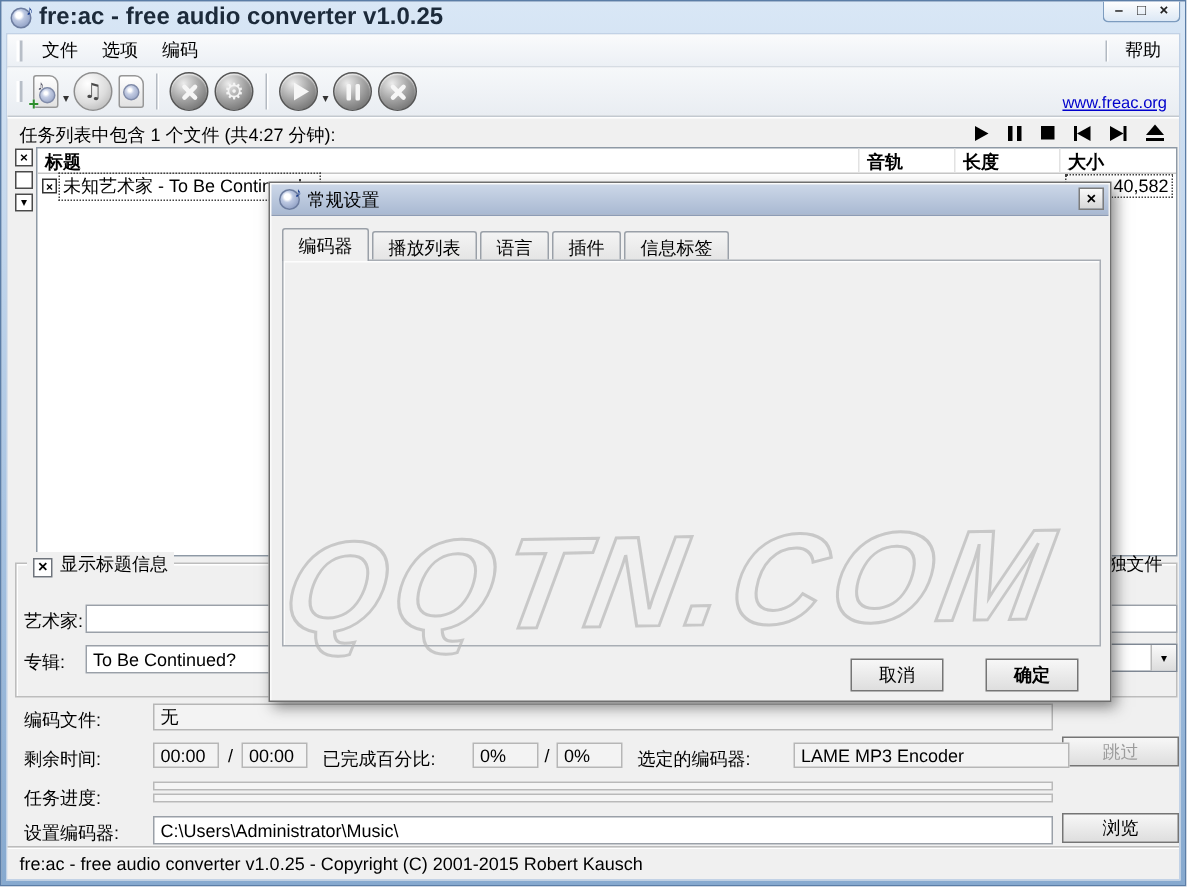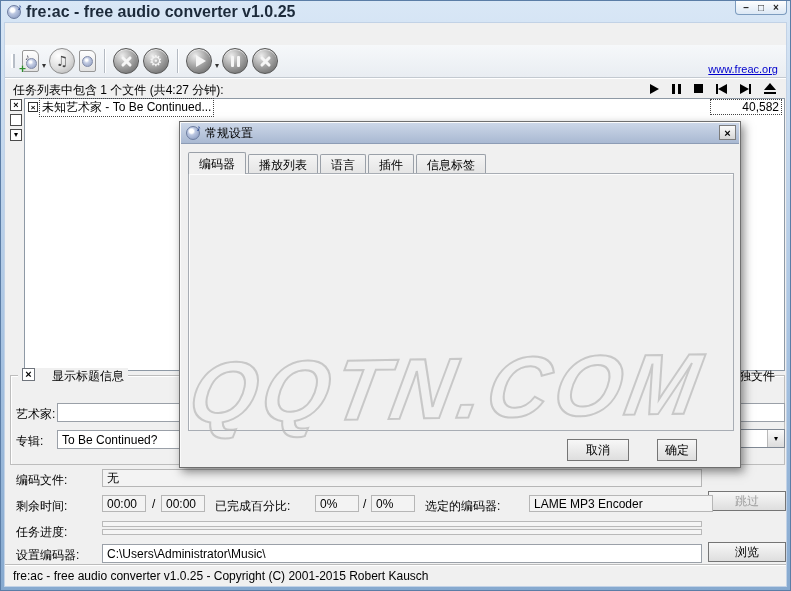--- a/index.html
+++ b/index.html
@@ -86,21 +86,21 @@
   .hcell.c-title { flex:1; } .hcell.c-track { width:64px; } .hcell.c-len { width:70px; } .hcell.c-size { width:77px; border-right:none; }
   .jl-row { display:flex; align-items:center; height:16px; padding-left:3px; position:relative; }
   .row-cb { width:10px; height:10px; border:1px solid #333; display:flex; align-items:center; justify-content:center;
     font-size:8px; font-weight:bold; margin-right:2px; flex:none; }
   .row-cb::after { content:"×"; }
   .row-title { outline:1px dotted #444; padding:0 2px; white-space:nowrap; overflow:hidden; max-width:530px; }
   .row-size { position:absolute; right:3px; top:1px; width:70px; text-align:right; outline:1px dotted #444; padding:0 2px; }
 
   
   .gbox { position:absolute; border:1px solid #bdbdbd; box-shadow:1px 1px 0 #fff inset; }
-  .gbox-label { position:absolute; top:-8px; left:7px; background:#f0f0f0; padding:0 4px; display:flex; gap:17px; align-items:flex-start; white-space:nowrap; }
+  .gbox-label { position:absolute; top:-8px; left:7px; background:#f0f0f0; padding:0 4px; display:flex; gap:5px; align-items:flex-end; white-space:nowrap; }
   .tagpanel { left:5px; top:352px; width:775px; height:90px; }
   .lbl { position:absolute; white-space:nowrap; }
   .field { position:absolute; background:#fff; border:1px solid #9aa0a8; padding:1px 4px;
     display:flex; align-items:center; white-space:nowrap; overflow:hidden; }
   .field.gray { background:#f3f3f3; border-color:#b6b6b6; }
   .cb { width:13px; height:13px; background:#fff; border:1px solid #6f747c; flex:none;
     display:flex; align-items:center; justify-content:center; font-size:11px; font-weight:bold; line-height:1; }
   .cb.checked::after { content:"×"; }
   .cbrow { position:absolute; display:flex; align-items:center; gap:6px; white-space:nowrap; }
   .cbrow.disabled { color:#9d9d9d; }
@@ -158,20 +158,29 @@
     <span class="title-text">fre:ac - free audio converter v1.0.25</span>
   </div>
   <div class="win-controls">
     <span class="wbtn">–</span>
     <span class="wbtn">□</span>
     <span class="wbtn">×</span>
   </div>
 
   <div class="client">
 
+    <div class="menubar">
+      <span class="grip"></span>
+      <span class="menu-item">文件</span>
+      <span class="menu-item">选项</span>
+      <span class="menu-item">编码</span>
+      <span class="mspacer"></span>
+      <span class="vsep"></span>
+      <span class="menu-item">帮助</span>
+    </div>
 
     <div class="toolbar">
       <span class="grip"></span>
       <span class="doc">
           <span class="cd-dot"></span>
           <span class="plus">+</span>
           <span class="note-sm">♪</span>
         </span>
       <span class="caret">▾</span>
       <span class="tbtn light">
@@ -234,20 +243,26 @@
         </span>
     </div>
 
     <div class="mini-col">
       <span class="mini cross"></span>
       <span class="mini"></span>
       <span class="mini caret-dn"></span>
     </div>
 
     <div class="joblist">
+      <div class="jl-header">
+        <span class="hcell c-title">标题</span>
+        <span class="hcell c-track">音轨</span>
+        <span class="hcell c-len">长度</span>
+        <span class="hcell c-size">大小</span>
+      </div>
       <div class="jl-row">
         <span class="row-cb"></span>
         <span class="row-title">未知艺术家 - To Be Continued...</span>
         <span class="row-size">40,582</span>
       </div>
     </div>
 
     <div class="gbox tagpanel">
       <span class="gbox-label">
         <span class="cb checked"></span>
@@ -361,17 +376,17 @@
 
     <div class="gbox" style="left:377px; top:218px; width:168px; height:46px;">
       <span class="gbox-label">Unicode</span>
       <span class="cbrow" style="left:8px; top:15px;">
         <span class="cb checked"></span>
         <span>使用 Unicode 文件名</span>
       </span>
     </div>
 
     <div class="btn" style="left:387px; top:317px; width:62px; height:22px;">取消</div>
-    <div class="btn" style="left:477px; top:317px; width:40px; height:22px;">确定</div>
+    <div class="btn" style="left:477px; top:317px; width:62px; height:22px;font-weight:bold;">确定</div>
   </div>
 
   <div class="watermark">QQTN.COM</div>
 </div>
 
 </body></html>

